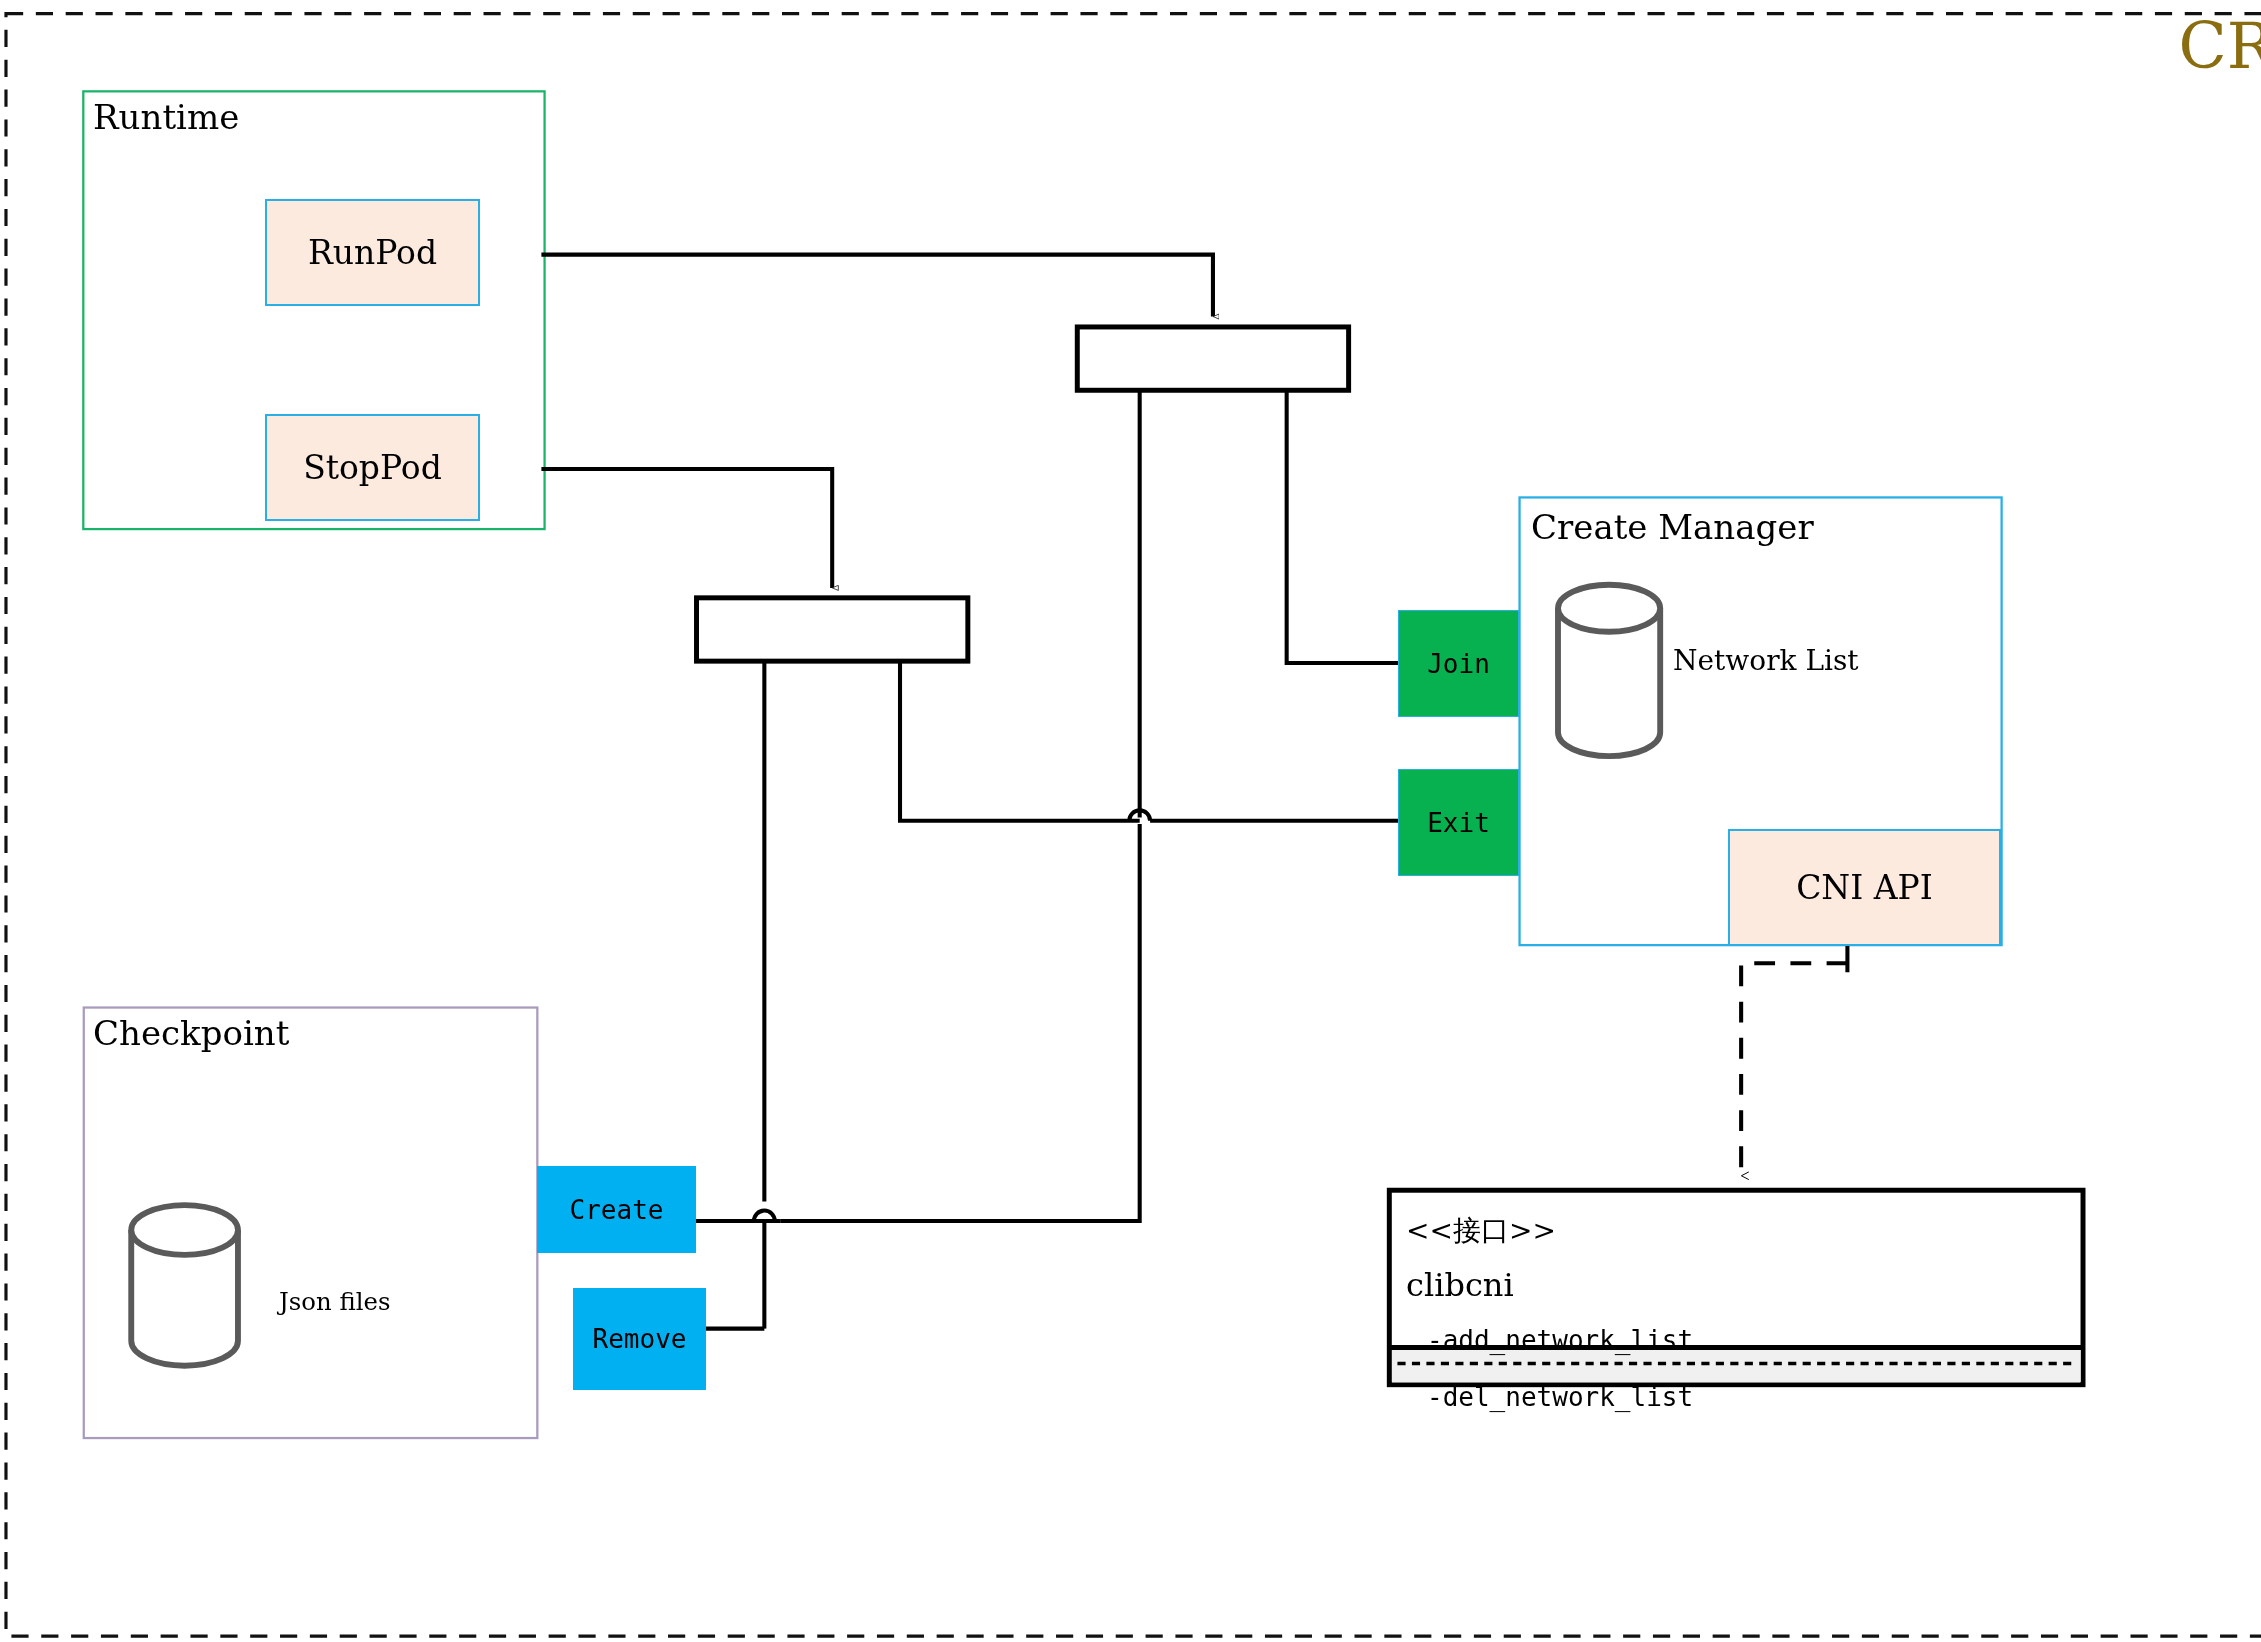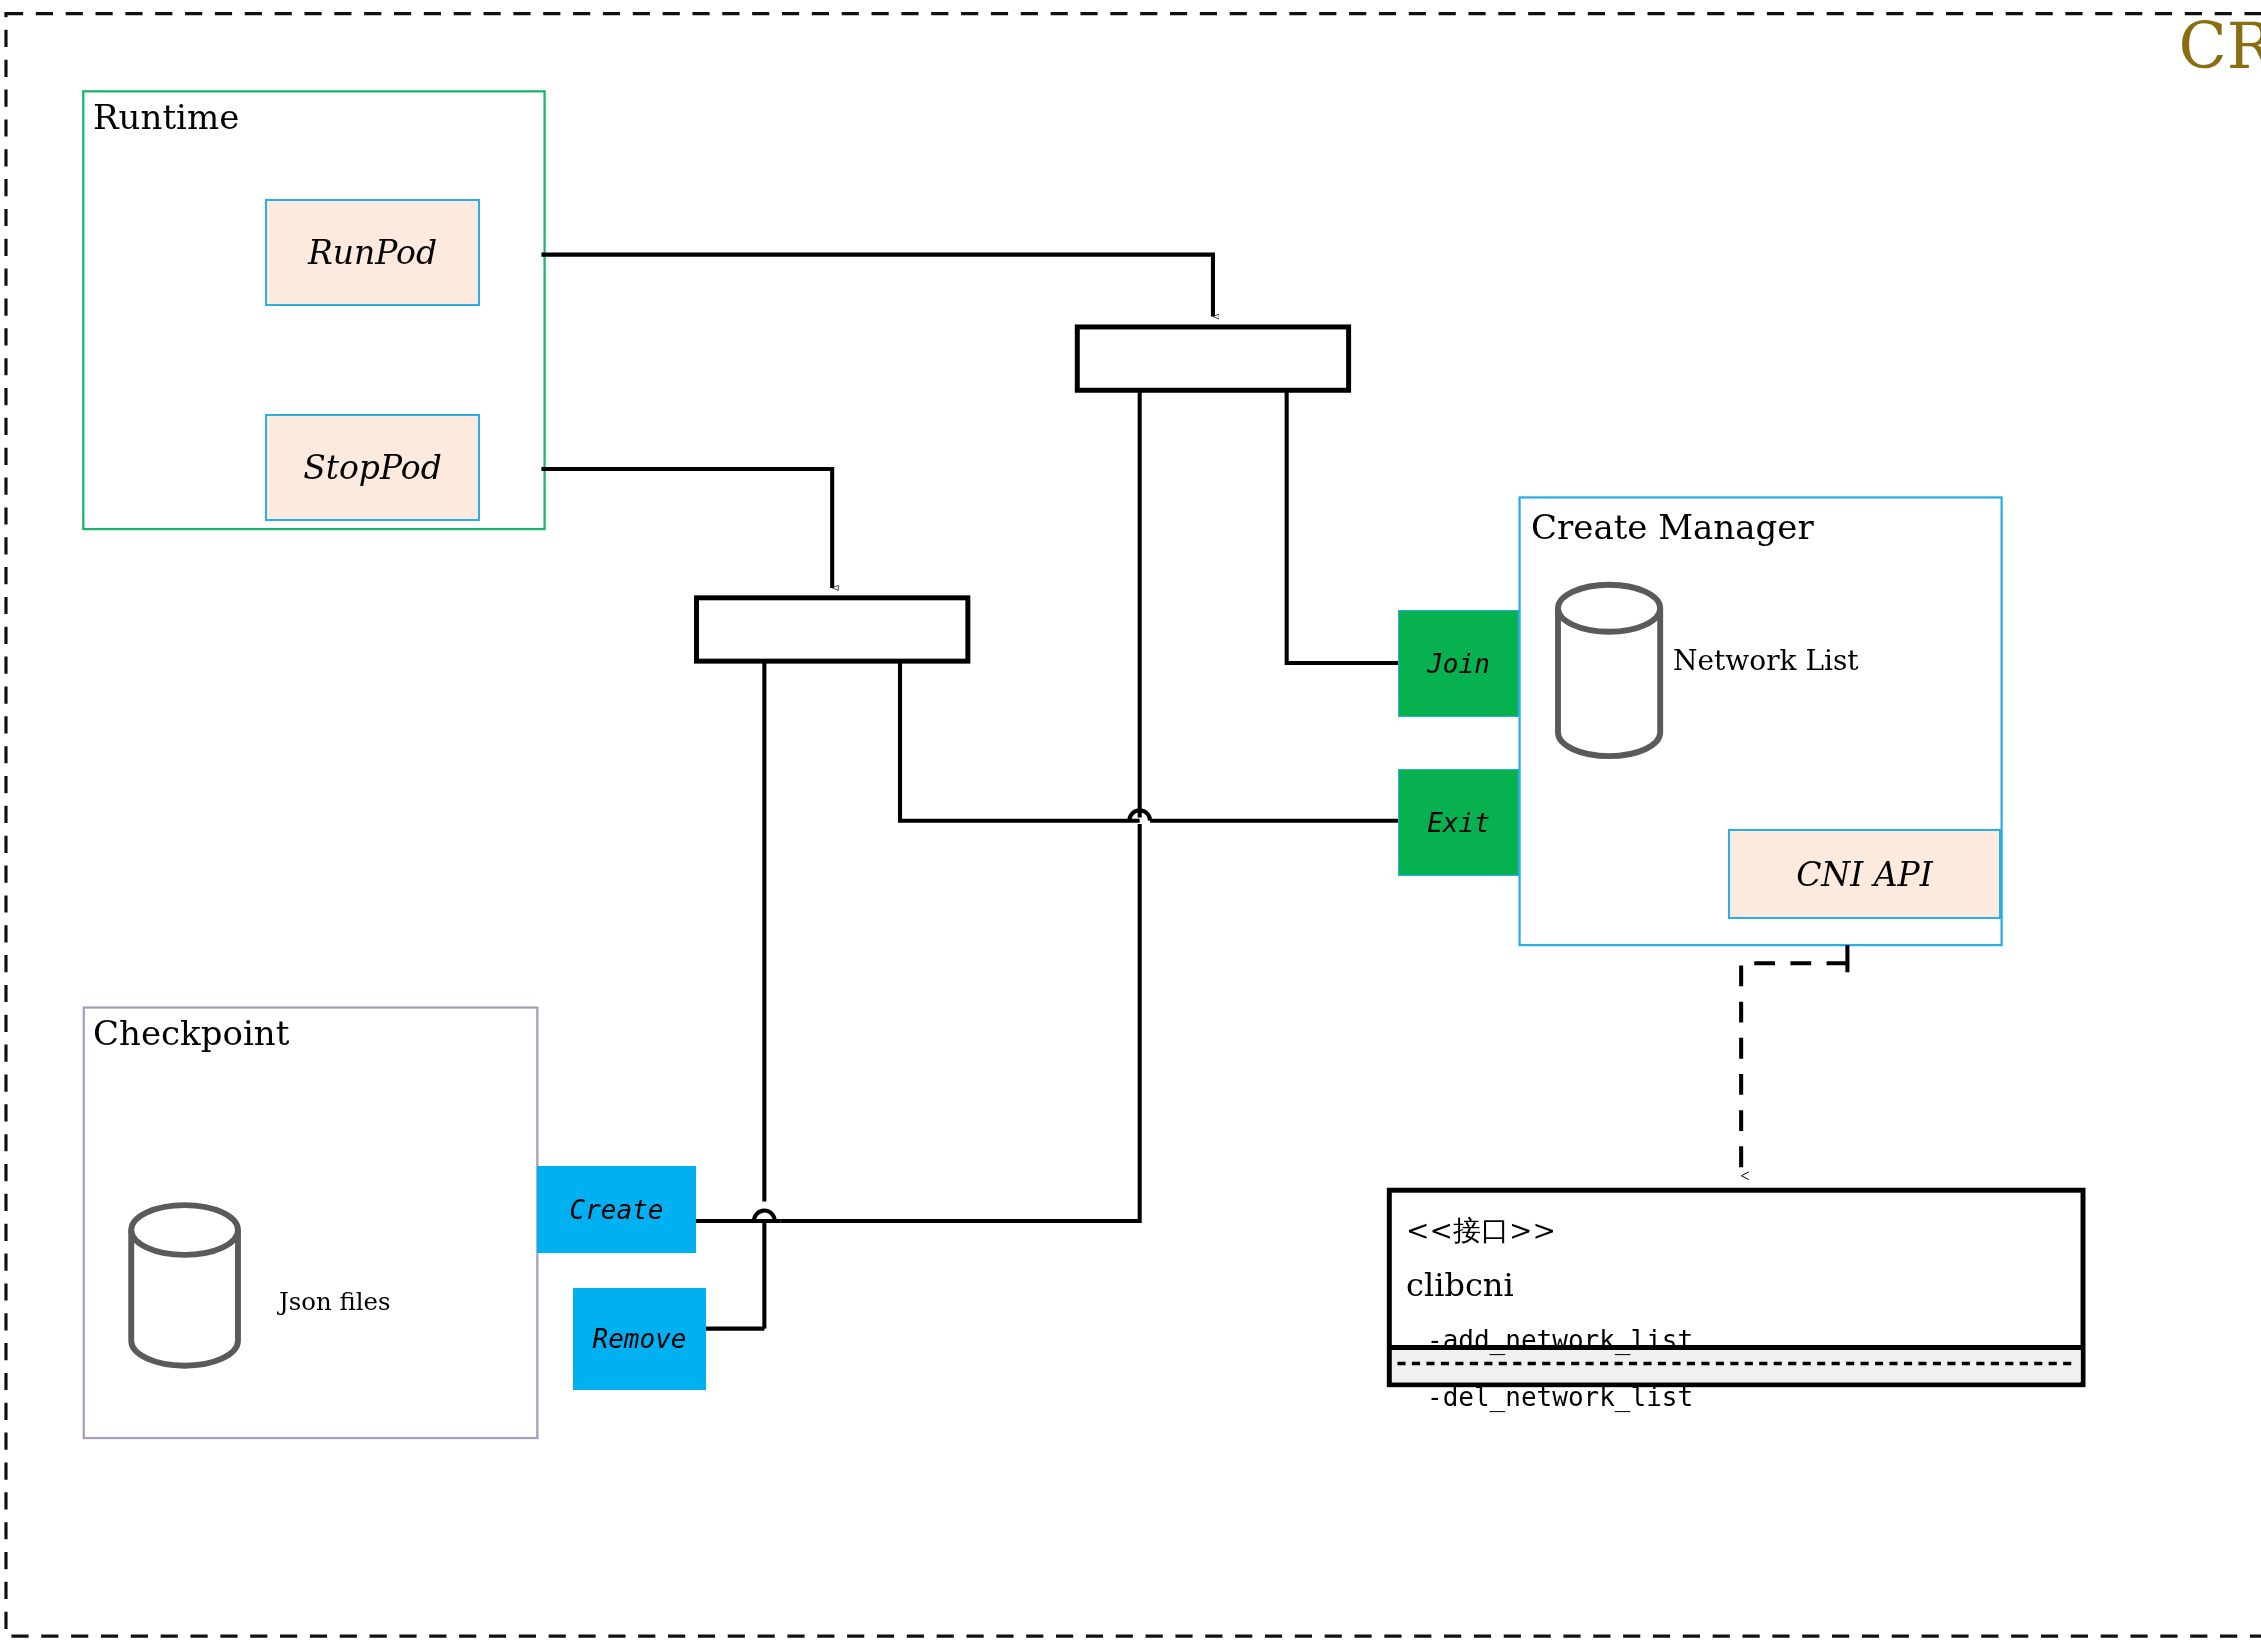--- a/index.html
+++ b/index.html
@@ -2,21 +2,21 @@
 <html style="font-size:7.2px"><head>
 <meta charset="utf-8">
 <style>
   html,body{margin:0;padding:0;background:#ffffff;}
   body{font-family:"DejaVu Serif", serif;}
   #stage{position:relative;width:2335px;height:1642px;background:#fff;overflow:hidden;}
   svg{position:absolute;left:0;top:0;width:2335px;height:1642px;}
   .lbl{position:absolute;white-space:pre;color:#000000;font-family:"DejaVu Serif", serif;}
   .mono{font-family:"DejaVu Sans Mono", monospace;}
   .ctr{display:flex;align-items:center;justify-content:center;}
-  .box{position:absolute;box-sizing:border-box;font-style:italic;}
+  .box{position:absolute;box-sizing:border-box;}
 </style>
 </head>
 <body>
 
 <div id="stage">
 
   <svg viewBox="0 0 5163 3631" xmlns="http://www.w3.org/2000/svg">
     <defs>
       <marker id="hollowTriRight" markerWidth="14" markerHeight="14" refX="12.6" refY="7" orient="auto" markerUnits="userSpaceOnUse">
         <path d="M0.8,0.8 L12.4,7 L0.8,13.2 Z" fill="#ffffff" stroke="#000" stroke-width="1.6"></path>
@@ -113,21 +113,21 @@
   </div>
 
   <div class="box ctr" style="left:537px;top:1166px;width:159px;height:87px;background:#00b0f0;">
     <span class="lbl mono" style="position:static;font-size:26px;">Create</span>
   </div>
 
   <div class="box ctr" style="left:537px;top:1288px;width:133px;height:102px;background:#00b0f0;margin-left:36px;">
     <span class="lbl mono" style="position:static;font-size:26px;">Remove</span>
   </div>
 
-  <div class="box ctr" style="left:1728px;top:829px;width:273px;height:90px;background:#fceade;border:2.3px solid #29aee6;">
+  <div class="box ctr" style="left:1728px;top:829px;width:273px;height:117px;background:#fceade;border:2.3px solid #29aee6;">
     <span class="lbl" style="position:static;font-size:33px;">CNI API</span>
   </div>
 
   <div class="lbl" style="left:1673px;top:644px;font-size:28px;">Network List</div>
   <div class="lbl" style="left:279px;top:1287px;font-size:24.4px;">Json files</div>
 
   <div class="lbl" style="left:1406px;top:1212px;font-size:28px;">&lt;&lt;接口&gt;&gt;</div>
   <div class="lbl" style="left:1406px;top:1266px;font-size:32px;">clibcni</div>
   <div class="lbl mono" style="left:1427px;top:1325px;font-size:26px;">-add_network_list</div>
   <div class="lbl mono" style="left:1427px;top:1382px;font-size:26px;">-del_network_list</div>

